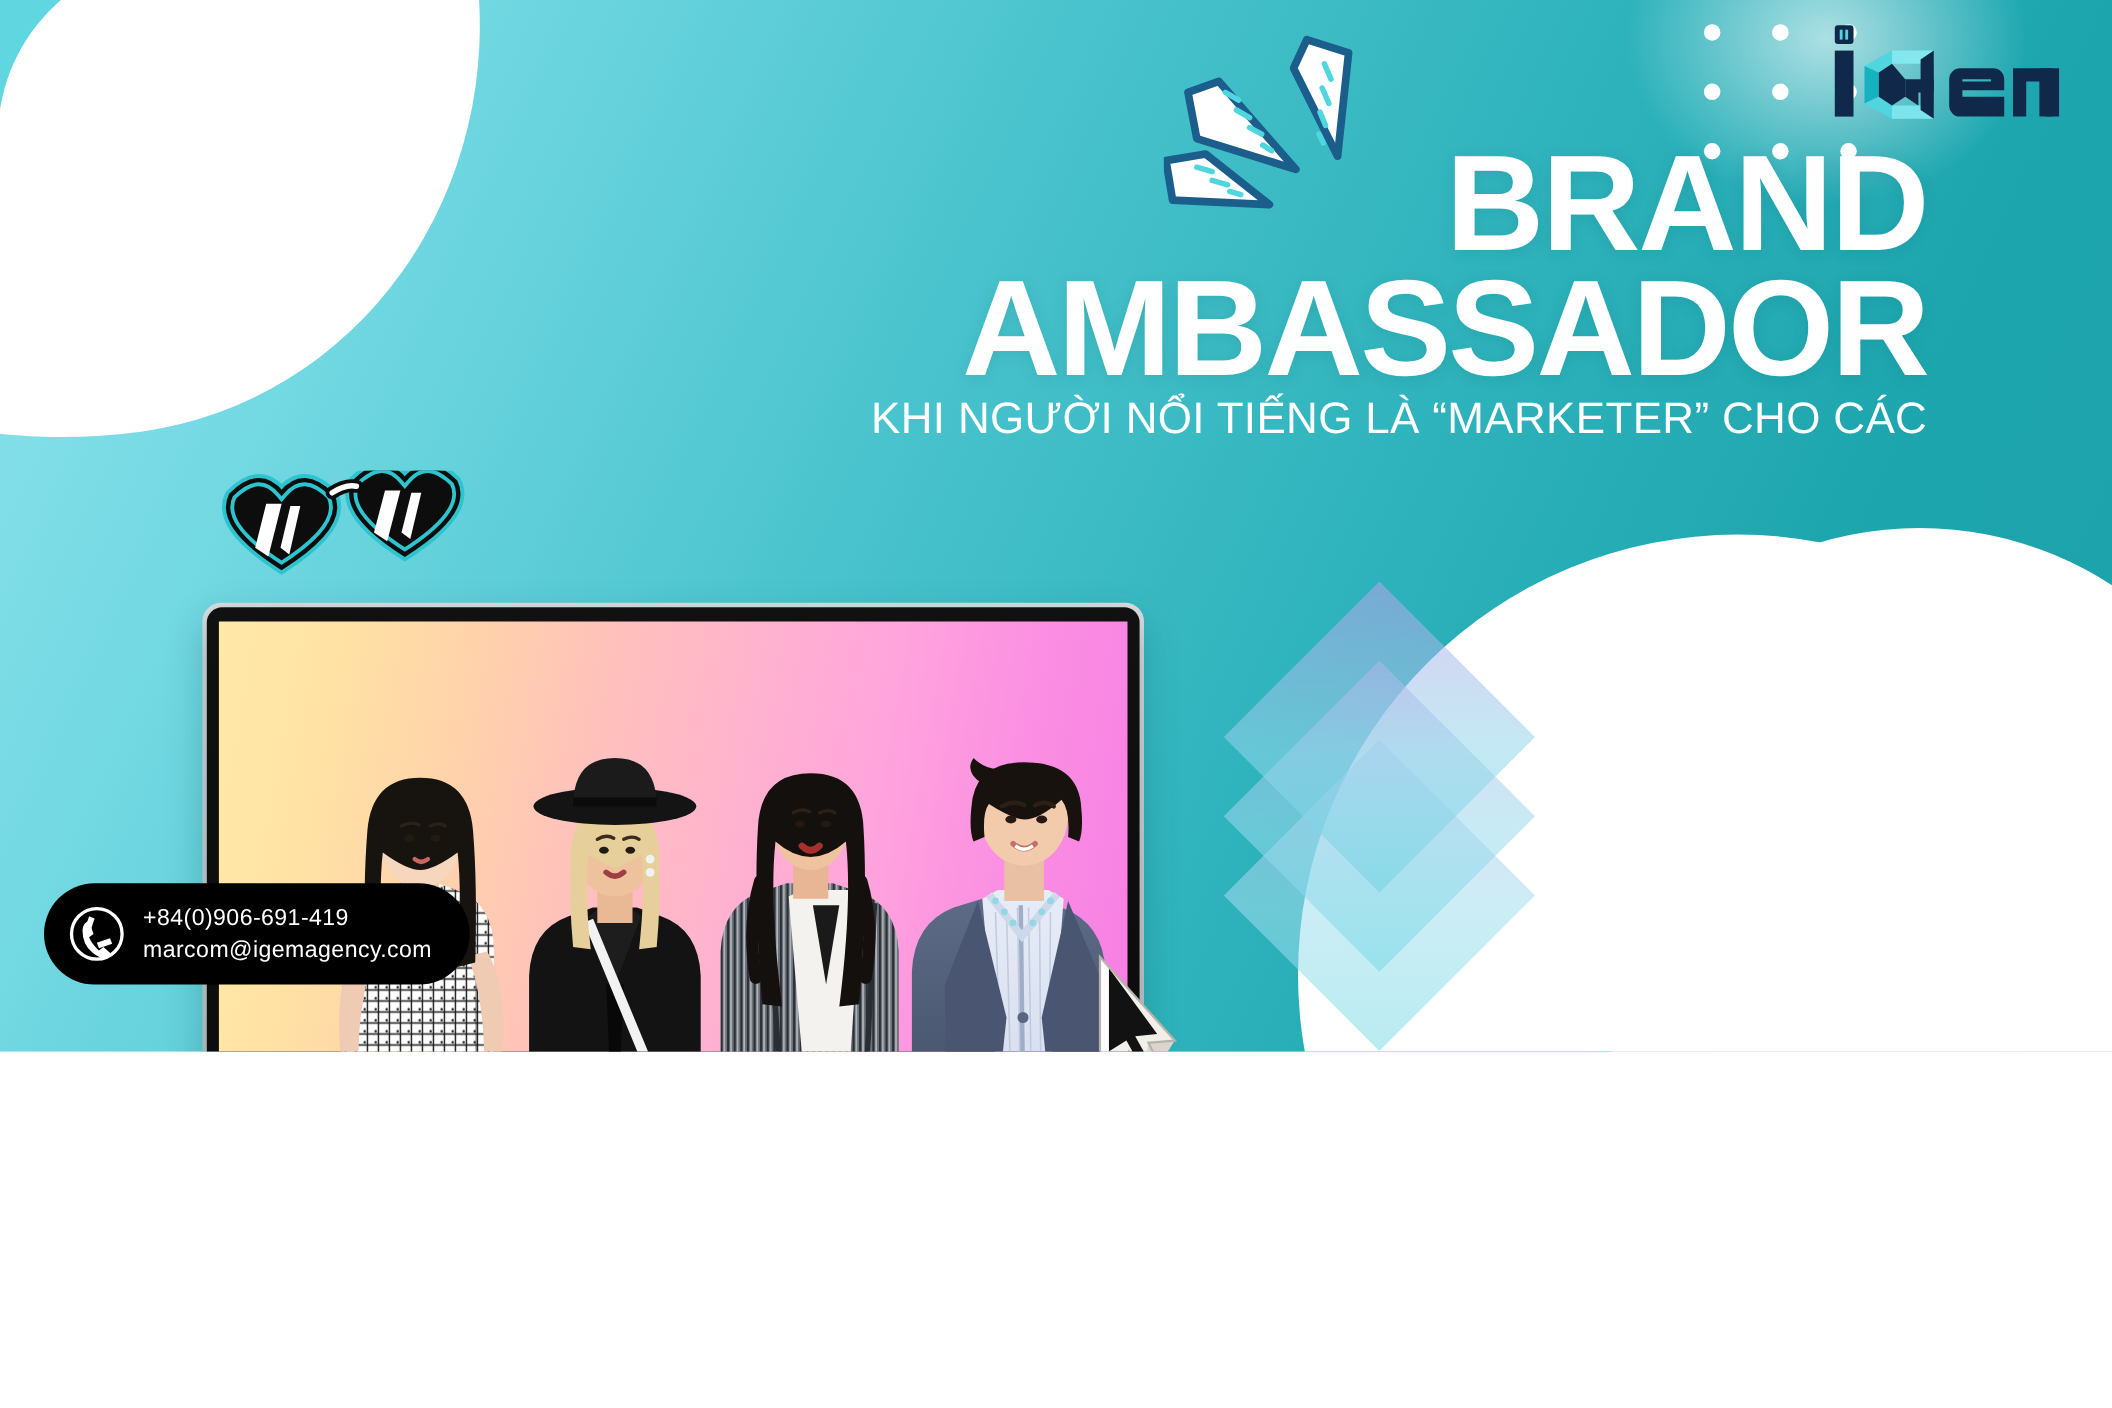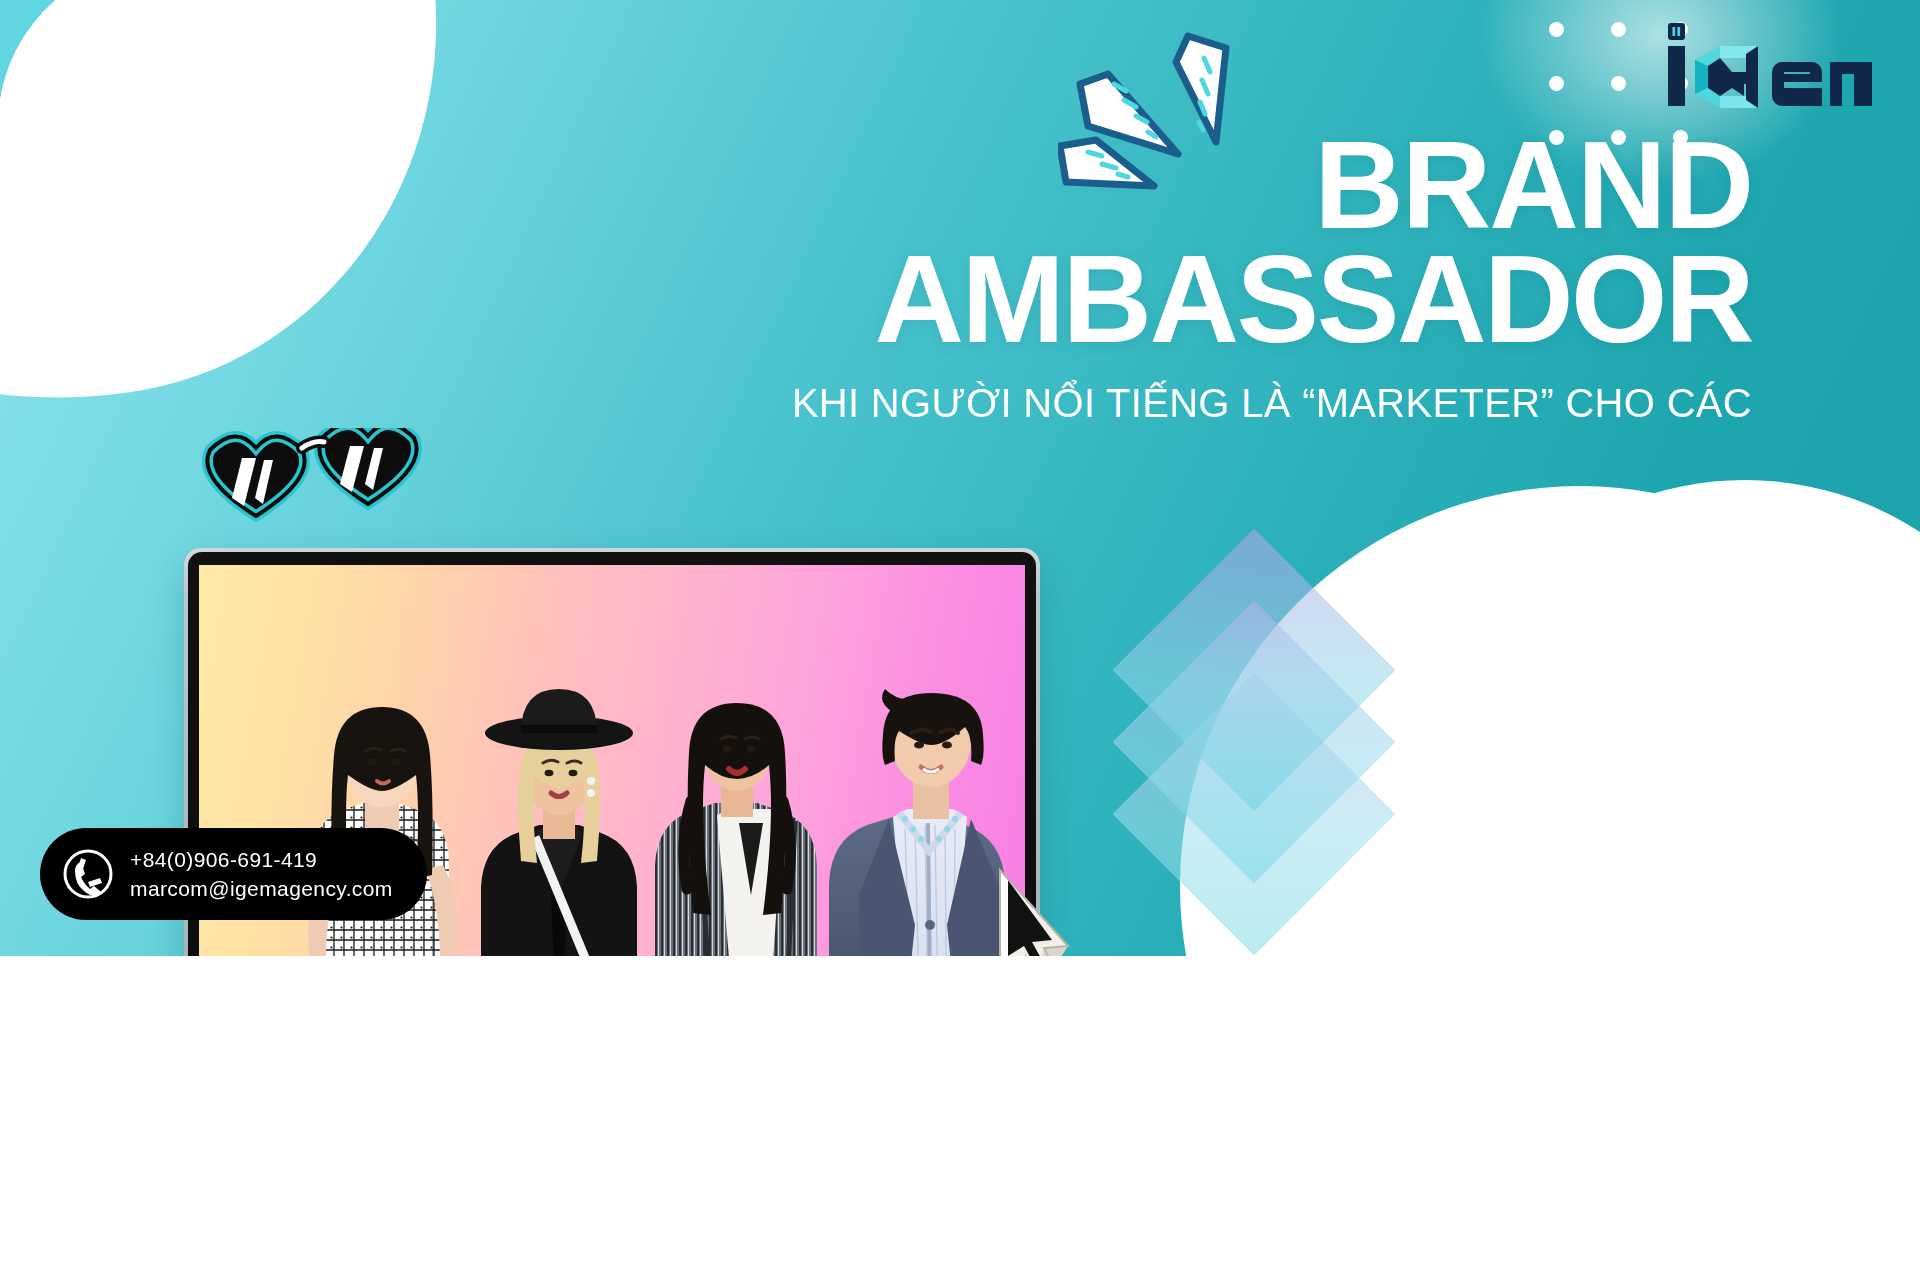--- a/index.html
+++ b/index.html
@@ -116,21 +116,20 @@
     font-weight:bold;
     font-size:124px;
     line-height:.92;
     letter-spacing:-2px;
     white-space:nowrap;
     text-shadow:0 3px 14px rgba(0,80,90,.12);
   }
   .title .l2 { display:block; font-size:124px; letter-spacing:-2.5px; }
 
   .subtitle {
-    margin-top:22px;
     color:#ffffff;
     font-family:"Liberation Sans Narrow","Liberation Sans", sans-serif;
     font-weight:normal;
     font-size:40px;
     line-height:1.28;
     letter-spacing:.3px;
   }
   .subtitle span { display:block; }
 
   
@@ -198,21 +197,21 @@
 
   
   .glasses { position:absolute; left:48px; top:-124px; width:280px; height:150px; z-index:8; }
 
   
   .cursor3d { position:absolute; left:890px; top:312px; width:120px; height:130px; z-index:9; }
 
   
   .contact {
     position:absolute;
-    left:40px; bottom:36px;
+    left:40px; bottom:61px;
     height:92px;
     min-width:352px;
     background:#000000;
     border-radius:46px;
     display:flex; align-items:center;
     padding:0 34px 0 22px;
     gap:16px;
     z-index:10;
   }
   .phone-ic {

